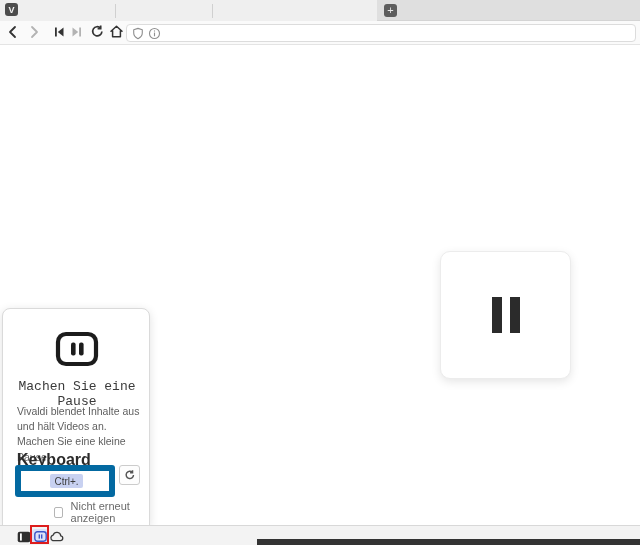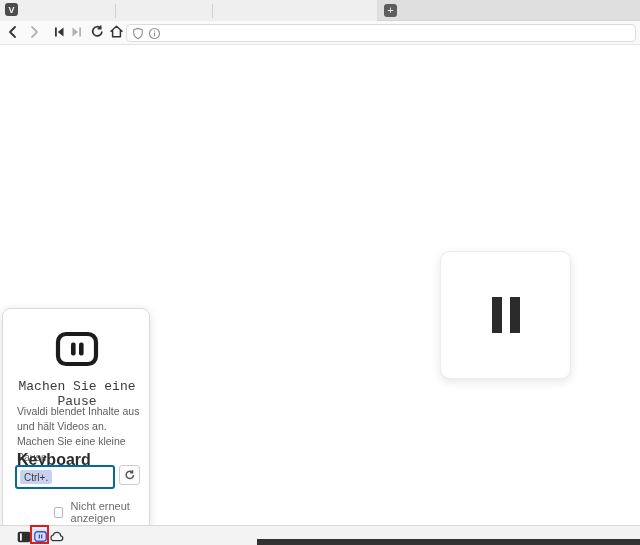--- a/index.html
+++ b/index.html
@@ -49,22 +49,22 @@
   .popup {
     left:2px; top:308px; width:148px; height:218px; background:#ffffff;
     border:1px solid #dadada; border-radius:8px 8px 0 0;
     box-shadow:0 2px 10px rgba(0,0,0,0.12);
   }
   .popup-icon { left:0; top:22px; width:148px; display:flex; justify-content:center; }
   .popup-title { left:0; top:70px; width:148px; text-align:center; font-size:13px; color:#3a3a3a;font-family:Liberation Mono, monospace; }
   .popup-body { left:14px; top:95px; width:126px; font-size:10.5px; line-height:1.45; color:#5f5f5f; }
   .shortcut-label { left:14px; top:142px; font-size:16px; font-weight:bold; color:#2b2b2b; }
   .shortcut-input {
-    left:12px; top:156px; width:100px; height:24px; background:#ffffff;
-    border:2px solid #0369a1; border-radius:3px; display:flex; align-items:center; padding-left:3px;
+    left:12px; top:156px; width:100px; height:32px; background:#ffffff;
+    border:6px solid #0369a1; border-radius:3px; display:flex; align-items:center; padding-left:3px;justify-content:center;
   }
   .shortcut-chip { background:#c8d1f1; border-radius:2px; font-size:10px; color:#3a3a3a; padding:1.5px 4px; }
   .reset-btn {
     left:116px; top:156px; width:21px; height:20px; background:#fdfdfd;
     border:1px solid #cccccc; border-radius:3px; display:flex; align-items:center; justify-content:center; padding:0;
   }
   .checkbox-row { left:15px; top:191px; display:flex; align-items:center; gap:8px;margin-left:36px; }
   .checkbox { width:11px; height:11px; border:1px solid #b5b5b5; border-radius:2px; background:#fff; }
   .checkbox-label { font-size:11px; color:#6a6a6a; }
 

